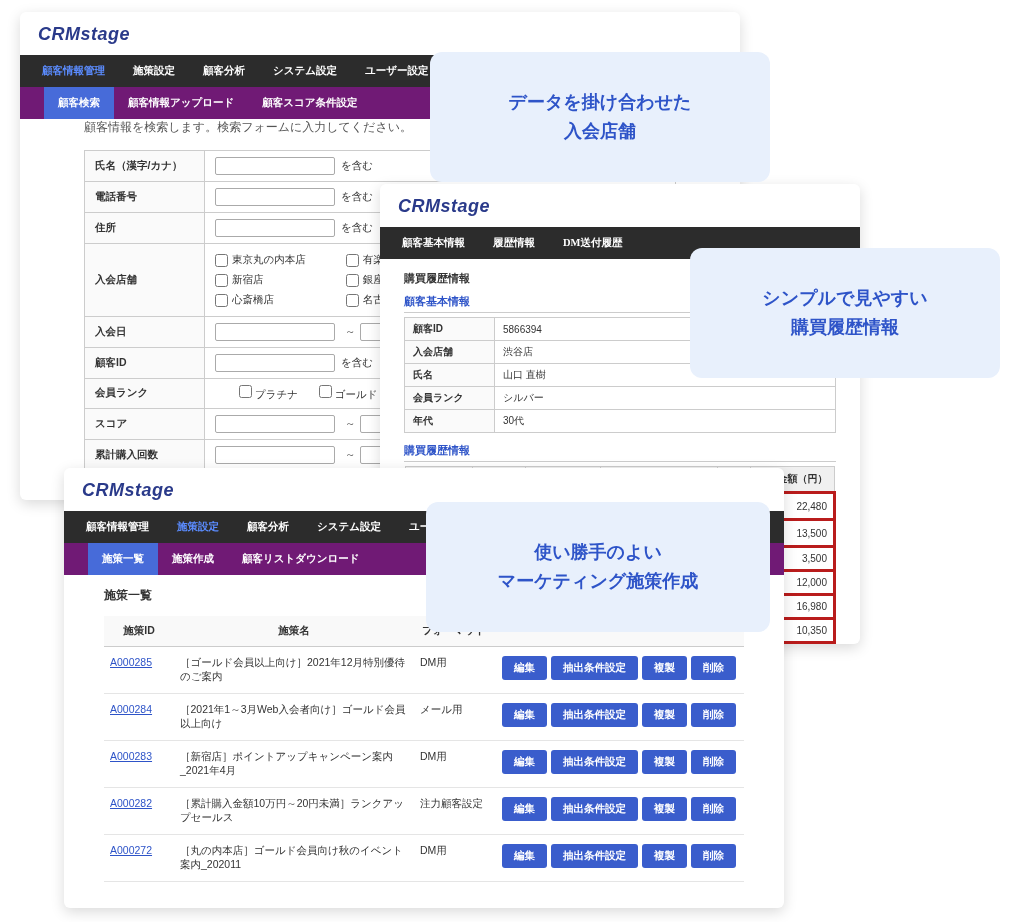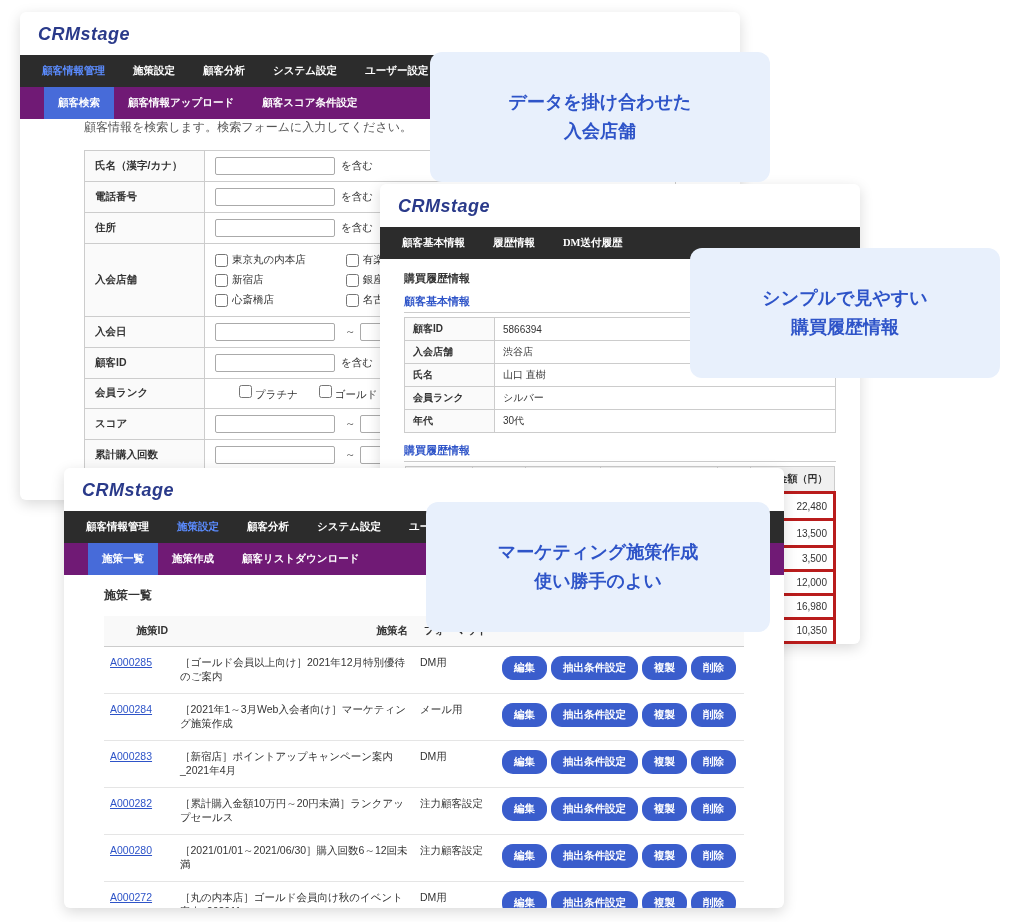--- a/index.html
+++ b/index.html
@@ -135,31 +135,31 @@
   table.hist td {
     border:3px solid #b91c1c; padding:5px 6px;
   }
   table.hist td.r { text-align:right; }
 
   
   table.mlist {
     width:100%; border-collapse:collapse; font-size:10.5px;
   }
   table.mlist th {
-    background:#f9f9f9; border-bottom:1px solid #ccc; padding:8px 6px; text-align:right; font-weight:bold;
+    background:#f9f9f9; border-bottom:1px solid #ccc; padding:8px 6px; text-align:center; font-weight:bold;
   }
   table.mlist td {
     border-bottom:1px solid #e5e5e5; padding:9px 6px; vertical-align:top;
   }
   .mid-link { color:#2e54c8; text-decoration:underline; }
   .abtn {
     display:inline-block;
     background:#3a5dcc; color:#fff;
     font-size:10.5px; font-weight:bold;
-    padding:5px 12px; border-radius:11px;
+    padding:5px 12px; border-radius:3px;
     margin:0 2px;
   }
 
   
   #panel1 { left:20px; top:12px; width:720px; height:488px; }
   #panel2 { left:380px; top:184px; width:480px; height:460px; }
   #panel3 { left:64px; top:468px; width:720px; height:440px; }
 
   #callout1 { left:430px; top:52px;  width:340px; }
   #callout2 { left:690px; top:248px; width:310px; }
@@ -402,57 +402,51 @@
         </thead>
       <tbody id="mlist-body">
           <tr>
             <td><a class="mid-link">A000285</a></td>
             <td>［ゴールド会員以上向け］2021年12月特別優待のご案内</td>
             <td>DM用</td>
             <td style="text-align:right;white-space:nowrap;"><span class="abtn">編集</span><span class="abtn">抽出条件設定</span><span class="abtn">複製</span><span class="abtn">削除</span></td>
           </tr>
           <tr>
             <td><a class="mid-link">A000284</a></td>
-            <td>［2021年1～3月Web入会者向け］マーケティング施策作成</td>
+            <td>［2021年1～3月Web入会者向け］ゴールド会員以上向け</td>
             <td>メール用</td>
             <td style="text-align:right;white-space:nowrap;"><span class="abtn">編集</span><span class="abtn">抽出条件設定</span><span class="abtn">複製</span><span class="abtn">削除</span></td>
           </tr>
           <tr>
             <td><a class="mid-link">A000283</a></td>
             <td>［新宿店］ポイントアップキャンペーン案内_2021年4月</td>
             <td>DM用</td>
             <td style="text-align:right;white-space:nowrap;"><span class="abtn">編集</span><span class="abtn">抽出条件設定</span><span class="abtn">複製</span><span class="abtn">削除</span></td>
           </tr>
           <tr>
             <td><a class="mid-link">A000282</a></td>
             <td>［累計購入金額10万円～20円未満］ランクアップセールス</td>
             <td>注力顧客設定</td>
             <td style="text-align:right;white-space:nowrap;"><span class="abtn">編集</span><span class="abtn">抽出条件設定</span><span class="abtn">複製</span><span class="abtn">削除</span></td>
           </tr>
           <tr>
-            <td><a class="mid-link">A000280</a></td>
-            <td>［2021/01/01～2021/06/30］購入回数6～12回未満</td>
-            <td>注力顧客設定</td>
-            <td style="text-align:right;white-space:nowrap;"><span class="abtn">編集</span><span class="abtn">抽出条件設定</span><span class="abtn">複製</span><span class="abtn">削除</span></td>
-          </tr>
-          <tr>
             <td><a class="mid-link">A000272</a></td>
             <td>［丸の内本店］ゴールド会員向け秋のイベント案内_202011</td>
             <td>DM用</td>
             <td style="text-align:right;white-space:nowrap;"><span class="abtn">編集</span><span class="abtn">抽出条件設定</span><span class="abtn">複製</span><span class="abtn">削除</span></td>
           </tr>
         </tbody>
     </table>
   </div>
 </div>
 
 <div id="callout1" class="callout">
   <div>データを掛け合わせた</div>
   <div>入会店舗</div>
 </div>
 <div id="callout2" class="callout">
   <div>シンプルで見やすい</div>
   <div>購買履歴情報</div>
 </div>
 <div id="callout3" class="callout">
+  <div>使い勝手のよい</div>
   <div>マーケティング施策作成</div>
-  <div>使い勝手のよい</div>
 </div>
 
 </body></html>

